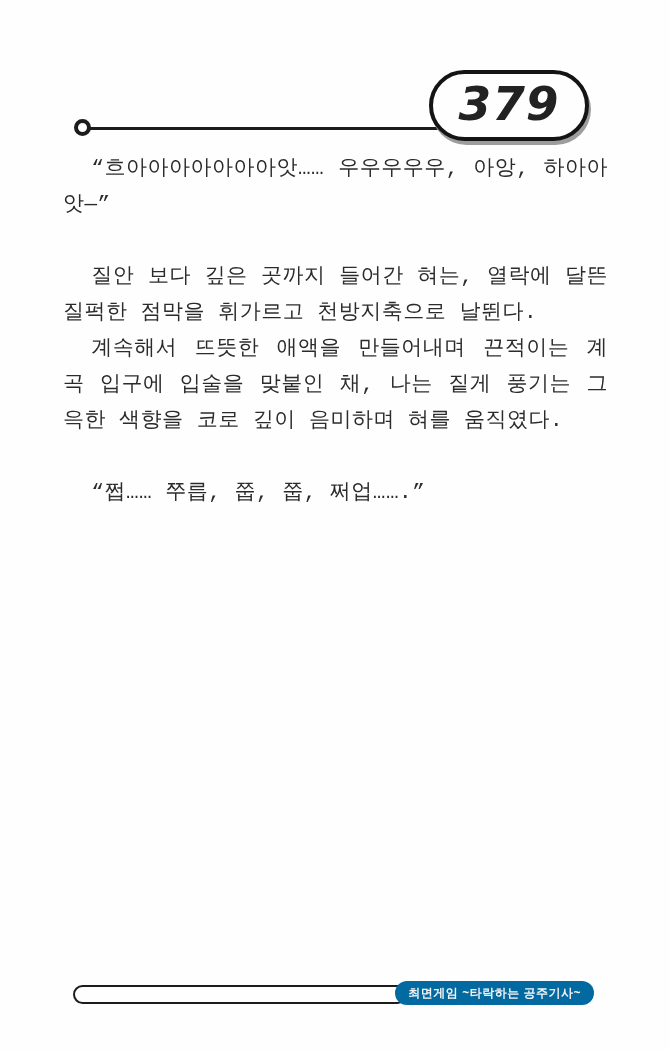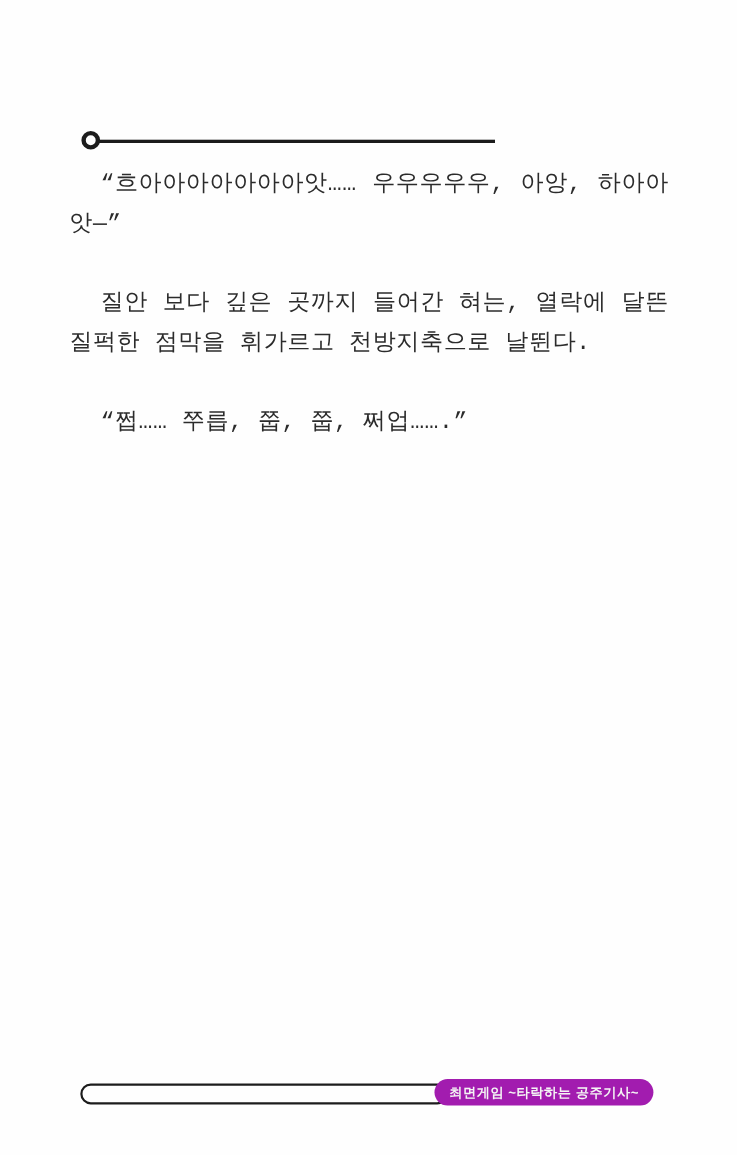--- a/index.html
+++ b/index.html
@@ -85,21 +85,21 @@
     width: 330px; height: 15px;
     background: #fefefe;
     border: 2.5px solid #1c1c1c;
     border-radius: 11px;
   }
   .series-badge {
     position: absolute;
     right: 76px; top: 3px;
     height: 24px;
     padding: 0 13px;
-    background: #a21caf;
+    background: #0369a1;
     border-radius: 13px;
     display: flex;
     align-items: center;
   }
   .series-badge .series-title {
     font-family: "Liberation Sans", "DejaVu Sans", sans-serif;
     font-weight: bold;
     font-size: 12px;
     letter-spacing: 0.5px;
     color: #f4f4f4;
@@ -107,25 +107,29 @@
   }
 </style>
 </head>
 <body>
 
 <div class="page">
 
   <div class="header">
     <span class="ring"></span>
     <span class="rule"></span>
+    <div class="page-number-pill">
+      <span class="num">379</span>
+    </div>
   </div>
 
   <div class="body-text">
     <p class="para">“흐아아아아아아아앗…… 우우우우우, 아앙, 하아아앗—”</p>
     <p class="para gap">질안 보다 깊은 곳까지 들어간 혀는, 열락에 달뜬 질퍽한 점막을 휘가르고 천방지축으로 날뛴다.</p>
+    <p class="para">계속해서 뜨뜻한 애액을 만들어내며 끈적이는 계곡 입구에 입술을 맞붙인 채, 나는 짙게 풍기는 그윽한 색향을 코로 깊이 음미하며 혀를 움직였다.</p>
     <p class="para gap">“쩝…… 쭈릅, 쭙, 쭙, 쩌업…….”</p>
   </div>
 
   <div class="footer">
     <div class="footer-bar"></div>
     <div class="series-badge">
       <span class="series-title">최면게임 ~타락하는 공주기사~</span>
     </div>
   </div>
 

